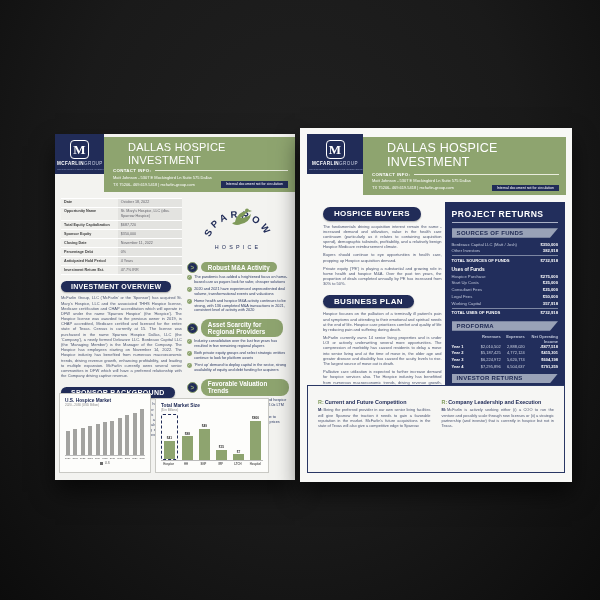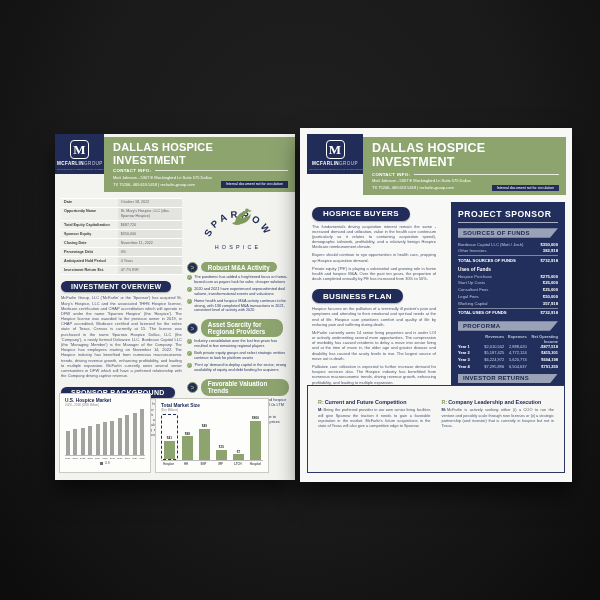--- a/index.html
+++ b/index.html
@@ -12,21 +12,21 @@
 
   
   .hdr{display:flex;align-items:flex-start;}
   .logo-block{width:49px;flex:none;background:#212c58;color:#fff;text-align:center;padding:6px 2px 4px;}
   .monogram{width:19px;height:19px;border:1.4px solid #fff;border-radius:4px;margin:0 auto 2px;
     font-size:13px;line-height:17px;font-weight:bold;color:#fff;font-family:"Liberation Serif",serif;}
   .logo-name{font-size:4.6px;letter-spacing:.4px;white-space:nowrap;}
   .logo-name .lt{font-weight:normal;color:#c9cfe2;}
   .logo-tag{font-size:2.3px;color:#8d99c0;margin-top:1.5px;white-space:nowrap;}
   .hgreen{flex:1;background:#8ea46f;color:#fff;margin-top:3px;padding:4px 7px 4px 9px;}
-  .hg-title{font-size:11px;font-weight:bold;letter-spacing:.2px;line-height:1.15;}
+  .hg-title{font-size:11px;font-weight:normal;letter-spacing:.2px;line-height:1.15;margin-left:15px;}
   .clabel-row{display:flex;align-items:center;gap:4px;margin-top:2px;}
   .clabel{font-size:4.4px;font-weight:bold;letter-spacing:.3px;}
   .cline{flex:1;border-bottom:.6px solid #e9eddd;}
   .c1{font-size:4px;margin-top:1.5px;}
   .crow{display:flex;justify-content:space-between;align-items:center;margin-top:1.5px;}
   .c2{font-size:4px;}
   .badge{background:#212c58;color:#fff;font-size:3.6px;padding:1.2px 5px;white-space:nowrap;}
 
   .cols{display:flex;gap:5px;padding:6px 6px 0 6px;}
   .npill{display:inline-block;background:#212c58;color:#fff;font-weight:bold;font-size:7px;
@@ -380,42 +380,42 @@
           <span class="cline"></span>
         </div>
         <div class="c1">Matt Johnson - 5307 E Mockingbird Ln Suite 575 Dallas</div>
         <div class="crow">
           <span class="c2">TX 75206- 469.619.5418   |   mcfarlin-group.com</span>
           <span class="badge">Internal document not for circulation</span>
         </div>
       </div>
     </div>
 
-    <div class="cols" style="padding:7px 7px 0 12px;gap:15px;">
+    <div class="cols" style="padding:7px 7px 0 23px;gap:3px;">
       <div style="width:49%;">
         <div class="npill p2pill">HOSPICE BUYERS</div>
         <div>
 
         <p class="para">The fundamentals driving acquisition interest remain the same - increased demand and utilization, value in the health care continuum (particularly as it relates to containing acquisition spend), demographic tailwinds, profitability, and a relatively benign Hospice Medicare reimbursement climate.</p>
             <p class="para">Buyers should continue to eye opportunities in health care, propping up Hospice acquisition demand.</p>
             <p class="para">Private equity ('PE') is playing a substantial and growing role in home health and hospice M&amp;A. Over the past ten years, the proportion of deals completed annually by PE has increased from 30% to 50%.</p>
           </div>
         <div class="npill p2pill" style="margin-top:5px;">BUSINESS PLAN</div>
         <div>
 
         <p class="para">Hospice focuses on the palliation of a terminally ill patient's pain and symptoms and attending to their emotional and spiritual needs at the end of life. Hospice care prioritizes comfort and quality of life by reducing pain and suffering during death.</p>
             <p class="para">McFarlin currently owns 14 senior living properties and is under LOI or actively underwriting several more opportunities. The compression of morbidity has caused residents to delay a move into senior living and at the time of move in, the older age and greater disease and disability has caused the acuity levels to rise. The largest source of move out is death.</p>
             <p class="para">Palliative care utilization is expected to further increase demand for hospice services also. The Hospice industry has benefitted from numerous macroeconomic trends, driving revenue growth, enhancing profitability, and leading to multiple expansion.</p>
             <p class="para">McFarlin feels that there is opportunity in monetizing the high acuity level of its existing business. A typical McFarlin senior living facility may have 5-15 patients on hospice services. McFarlin currently owns 3 senior living facilities in Dallas, and on the premise of serving just the 3 McFarlin properties in Dallas, we anticipate achieving breakeven cash flow and growing in Dallas with an average census of approximately 75 patients.</p>
           </div>
       </div>
 
       <div style="flex:1;">
         <div class="budget">
-          <div class="ptitle">PROJECT SPONSOR</div>
+          <div class="ptitle">PROJECT RETURNS</div>
 
           <div class="band">SOURCES OF FUNDS</div>
           <div>
 
               <div class="brow">
                 <span class="l">Bordeaux Capital LLC (Matt / Josh)</span>
                 <span class="v">$350,000</span>
               </div>
 
               <div class="brow">

